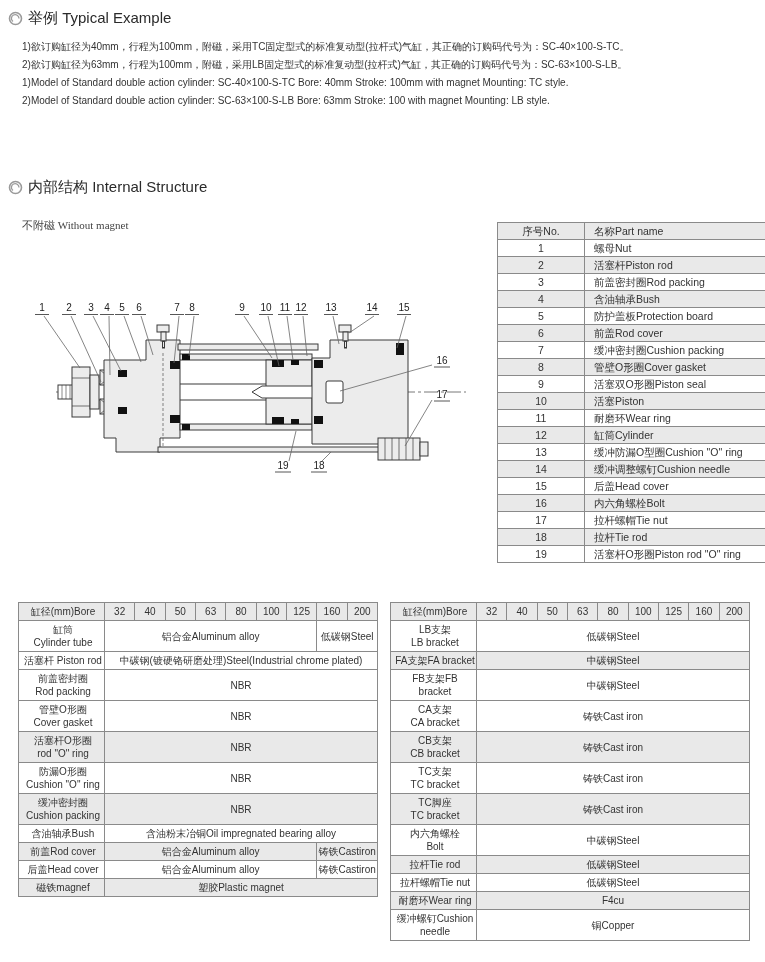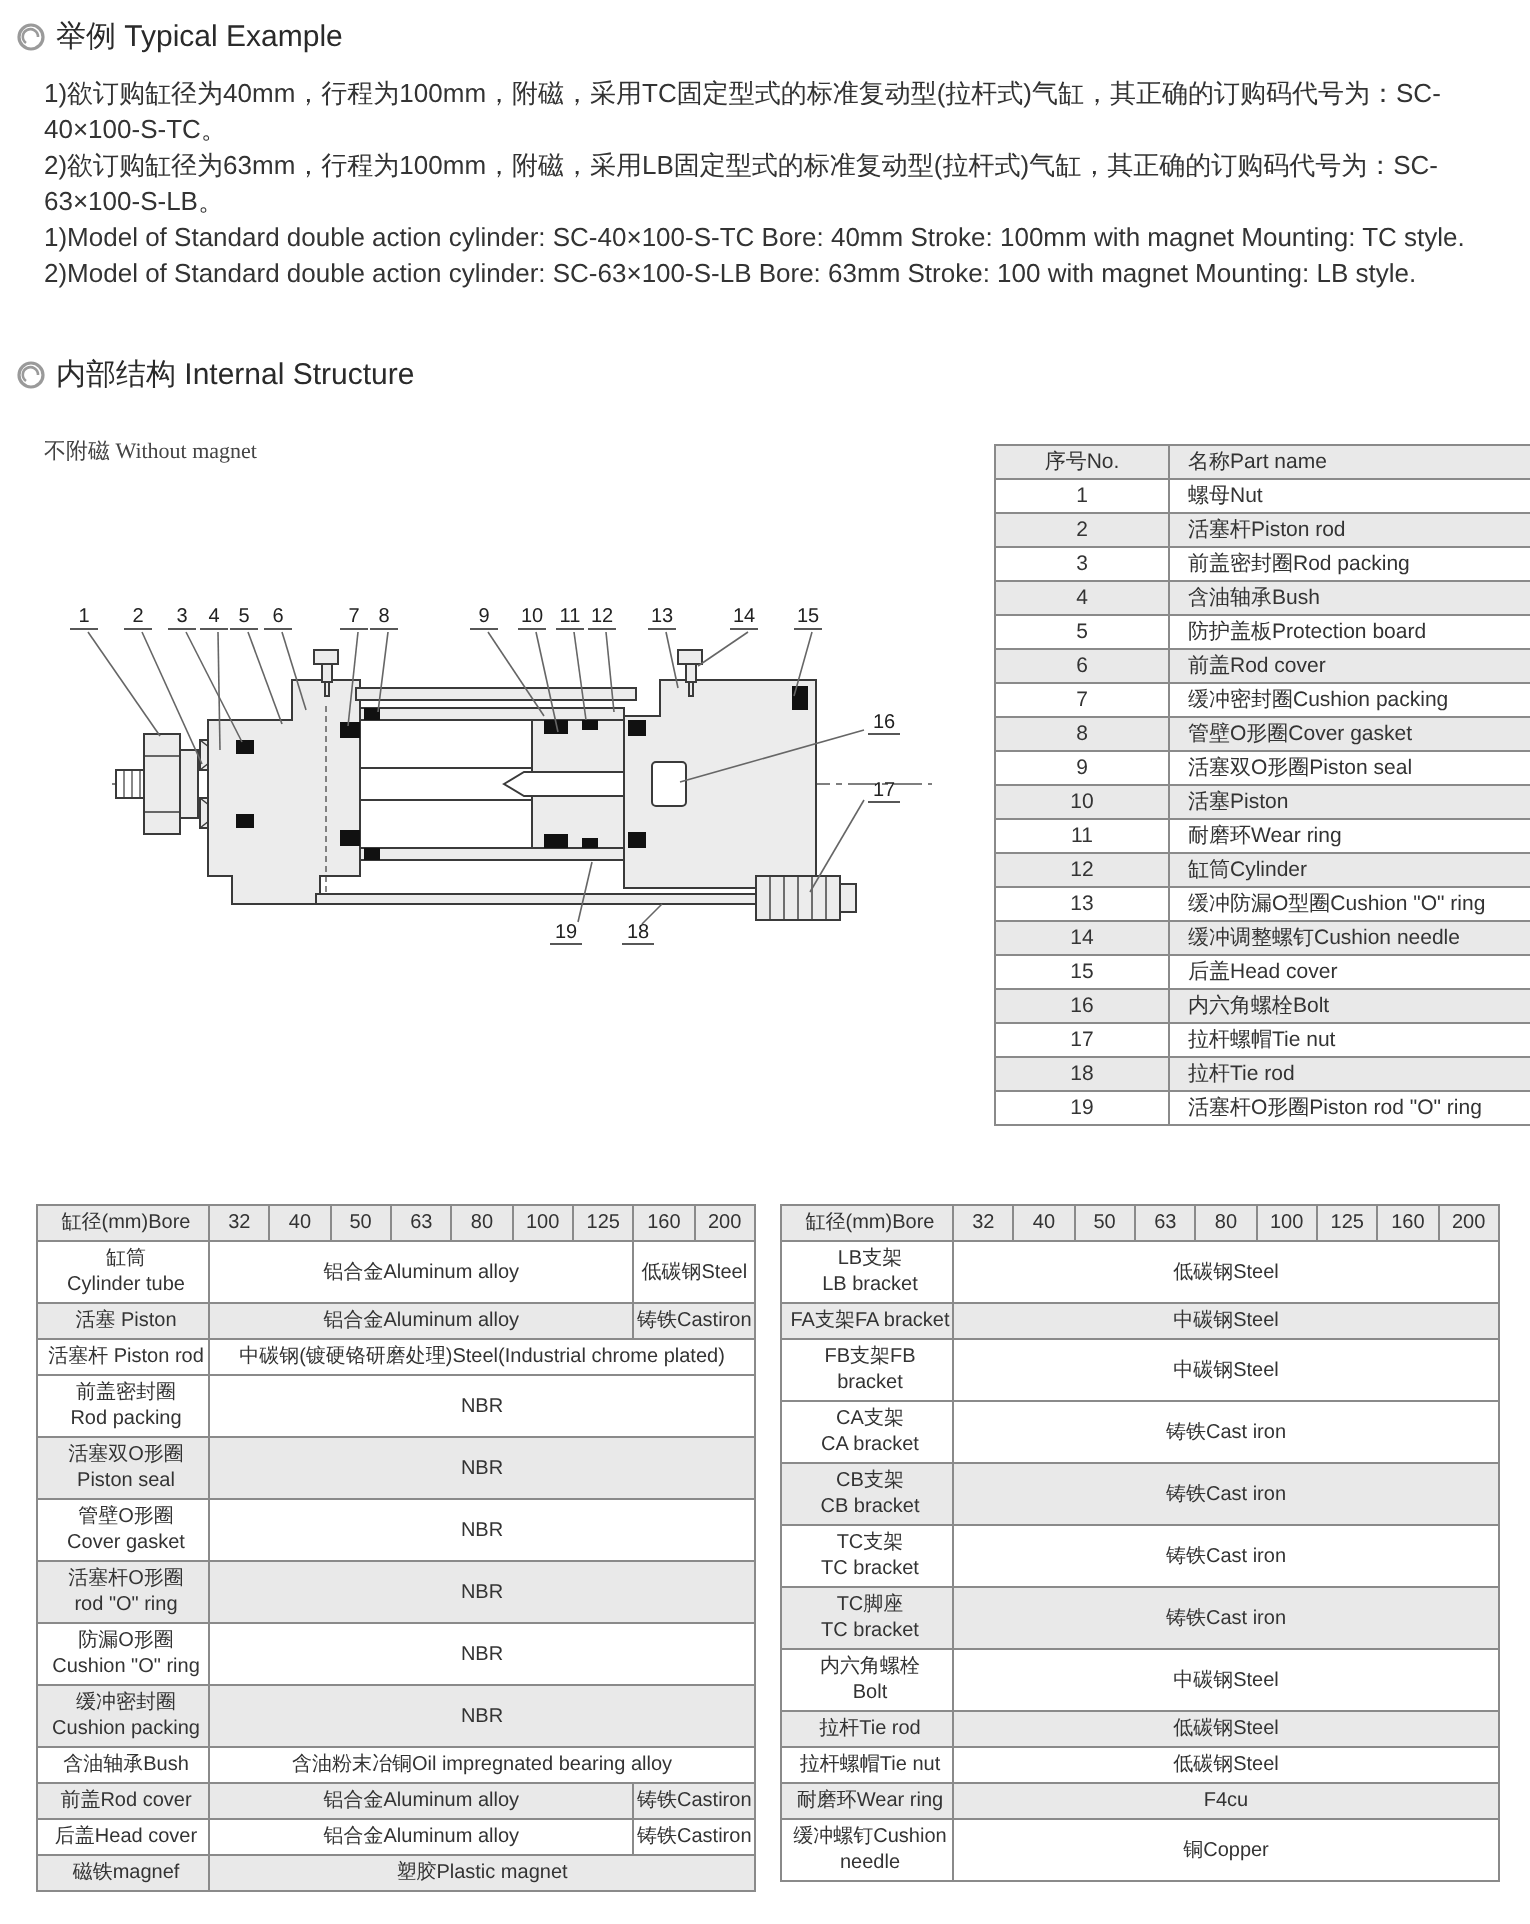--- a/index.html
+++ b/index.html
@@ -2,21 +2,21 @@
 <html><head>
 <meta charset="utf-8">
 <style>
   html,body{margin:0;padding:0;background:#fff;}
   body{width:765px;height:962px;font-family:"Liberation Sans",sans-serif;color:#333;}
   .page{position:relative;width:765px;height:962px;overflow:hidden;background:#fff;}
   .sec-title{position:absolute;left:8px;display:flex;align-items:center;gap:5px;
              font-size:15px;font-weight:normal;color:#2a2a2a;}
   #title-example{top:9px;}
   #title-structure{top:178px;}
-  .example-lines{position:absolute;left:22px;top:38px;width:735px;font-size:13px;
+  .example-lines{position:absolute;left:22px;top:38px;width:735px;font-size:10px;
                  line-height:18px;color:#333;}
   .magnet-note{position:absolute;left:22px;top:218px;font-size:11px;color:#444;font-family:Liberation Serif, serif;}
   svg.diagram{position:absolute;left:28px;top:298px;}
   svg text{font:10px "Liberation Sans",sans-serif;fill:#222;}
   table{border-collapse:collapse;table-layout:fixed;background:#fff;}
   td{border:1px solid #8a8a8a;font-weight:normal;overflow:hidden;white-space:nowrap;}
   .shade{background:#e9e9e9;}
   
   .parts{position:absolute;left:497px;top:222px;width:274px;font-size:10.5px;}
   .parts td{line-height:13px;padding:1.5px 4px;}
@@ -312,44 +312,30 @@
           <td>200</td>
         </tr>
         <tr class="">
           <td class="lbl">
             <div>缸筒</div>
             <div>Cylinder tube</div>
           </td>
           <td colspan="7">铝合金Aluminum alloy</td>
           <td colspan="2">低碳钢Steel</td>
         </tr>
-        <tr class="shade">
-          <td class="lbl">
-            <div>活塞 Piston</div>
-          </td>
-          <td colspan="7">铝合金Aluminum alloy</td>
-          <td colspan="2">铸铁Castiron</td>
-        </tr>
         <tr class="">
           <td class="lbl">
             <div>活塞杆 Piston rod</div>
           </td>
           <td colspan="9">中碳钢(镀硬铬研磨处理)Steel(Industrial chrome plated)</td>
         </tr>
         <tr class="">
           <td class="lbl">
             <div>前盖密封圈</div>
             <div>Rod packing</div>
-          </td>
-          <td colspan="9">NBR</td>
-        </tr>
-        <tr class="shade">
-          <td class="lbl">
-            <div>活塞双O形圈</div>
-            <div>Piston seal</div>
           </td>
           <td colspan="9">NBR</td>
         </tr>
         <tr class="">
           <td class="lbl">
             <div>管壁O形圈</div>
             <div>Cover gasket</div>
           </td>
           <td colspan="9">NBR</td>
         </tr>

